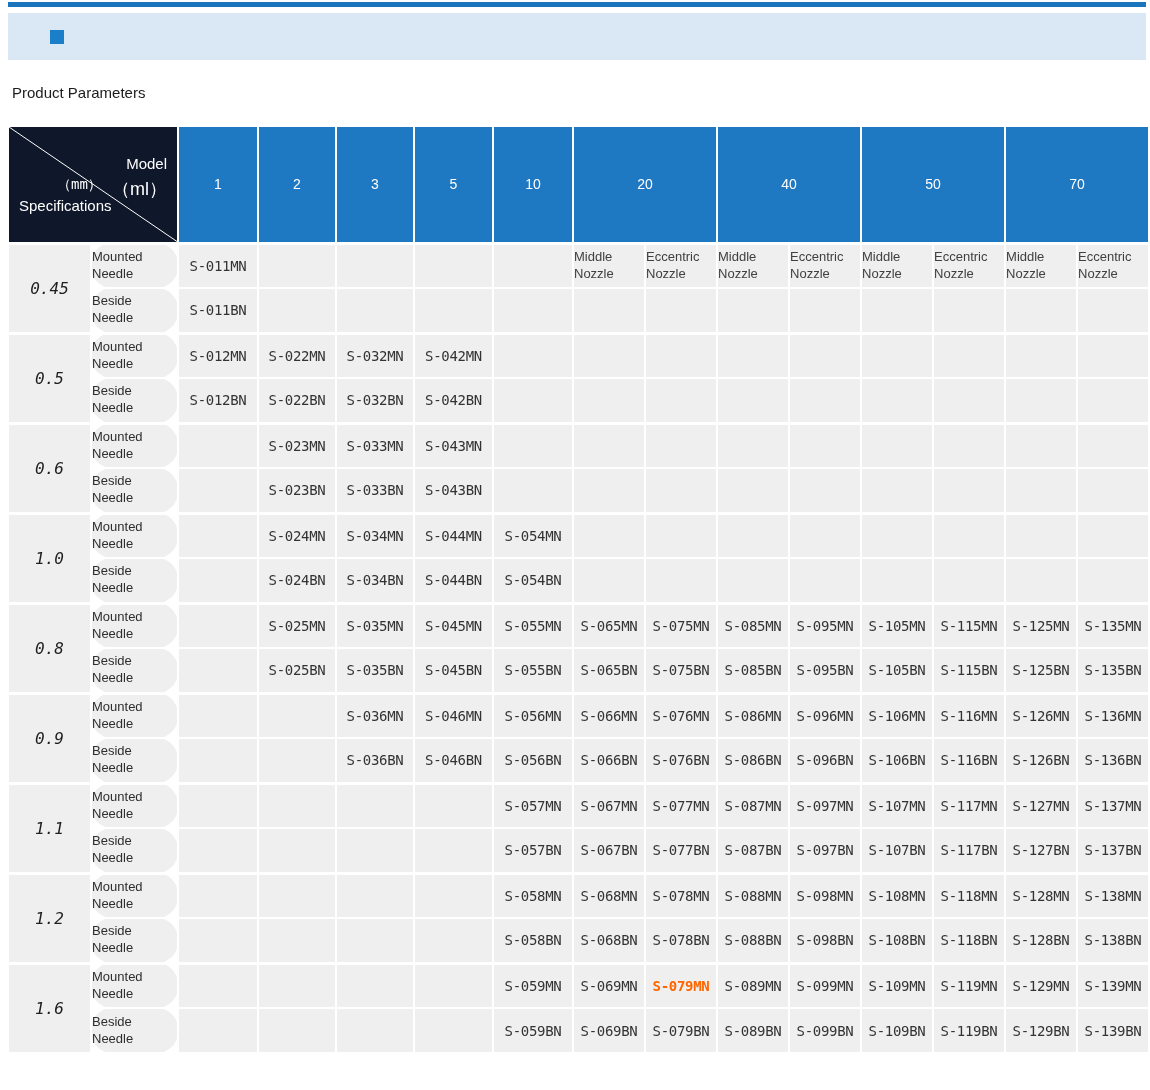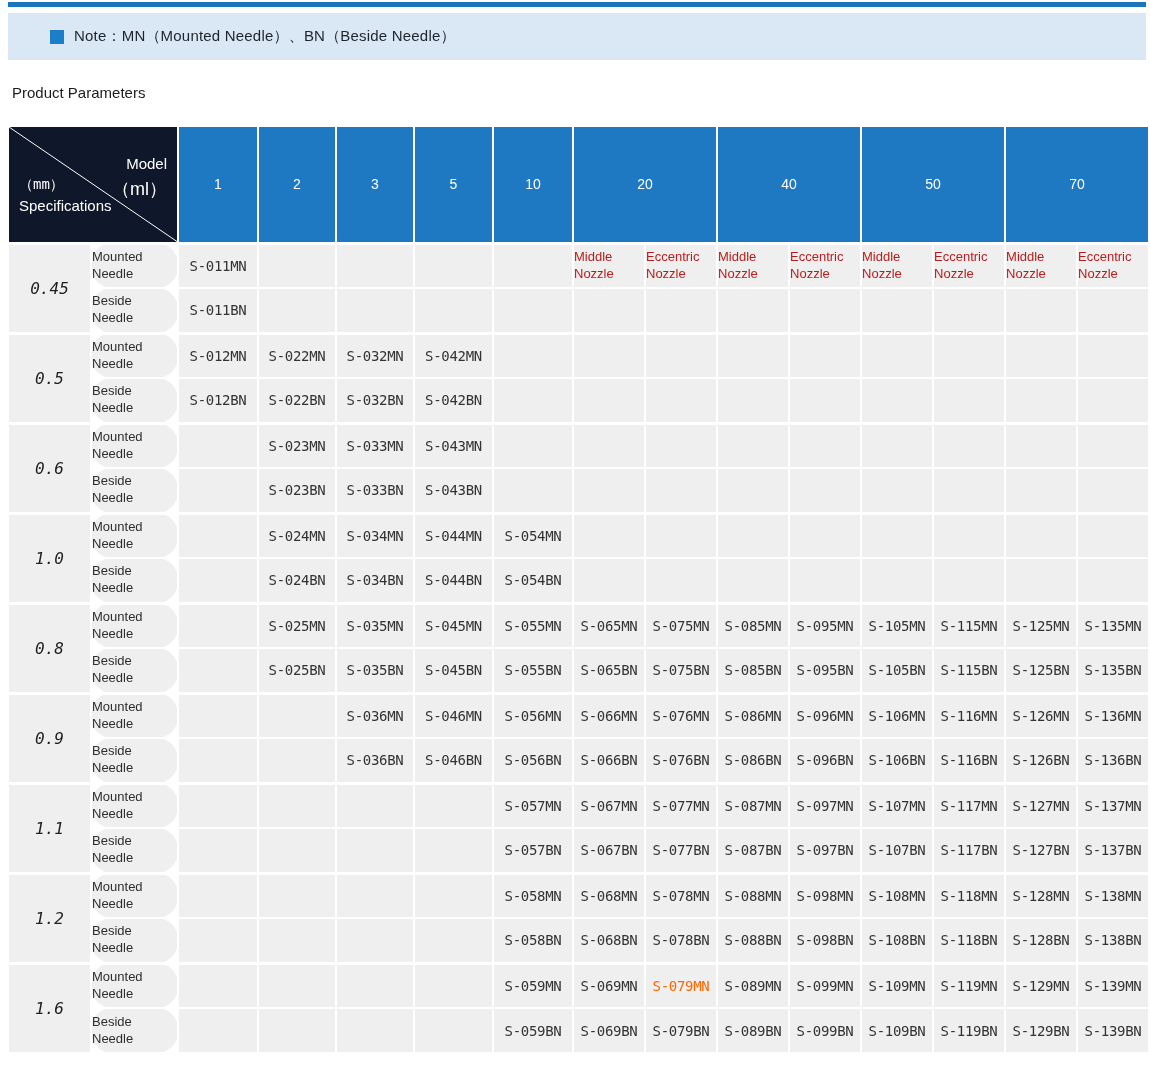--- a/index.html
+++ b/index.html
@@ -52,54 +52,53 @@
   .corner-cell { position: relative; background: #0f172a; }
   .corner-cell svg.diag { position: absolute; left: 0; top: 0; width: 100%; height: 100%; display: block; }
   .corner-top {
     position: absolute; top: 26px; right: 10px;
     text-align: right; font-size: 15px; line-height: 1.5; color: #fff;
   }
   .corner-bottom {
     position: absolute; bottom: 24px; left: 10px;
     text-align: left; font-size: 15px; line-height: 1.5; color: #fff;
   }
-  .corner-bottom .unit { display: block; font-family: "DejaVu Sans Mono", monospace; font-size: 14px; }
+  .corner-bottom .unit { display: block; margin-left: 38px; font-family: "DejaVu Sans Mono", monospace; font-size: 14px; }
   .corner-top .unit { display: block; font-family: Liberation Sans, sans-serif; font-size: 18px; }
   .spec-cell {
     text-align: center;
     font-family: "DejaVu Sans Mono", monospace;
     font-size: 16px; color: #1f1f1f; font-style: italic;
   }
   .needle-cell {
     text-align: left; padding-left: 14px;
     font-size: 13px; color: #2e2e2e;
     white-space: pre-line; line-height: 1.3; border-radius: 21px;
   }
   .code-cell {
     text-align: center;
     font-family: "DejaVu Sans Mono", monospace;
     font-size: 14px; color: #333;
     letter-spacing: -0.3px;
   }
   .nozzle-cell {
     text-align: left; padding-left: 8px;
     font-family: "Liberation Sans", sans-serif;
-    font-size: 13px; color: #b91c1c;
+    font-size: 13px; color: #404040;
     white-space: pre-line; line-height: 1.3;
   }
-  .highlight { color: #FF6600; font-weight: normal; }
+  .highlight { color: #FF6600; font-weight: bold; }
 </style>
 </head>
 <body>
 
 <div class="top-line"></div>
 
 <div class="note-bar">
   <span class="note-square"></span>
-  <span class="note-text">Note：MN（Mounted Needle）、BN（Beside Needle）</span>
 </div>
 
 <div class="section-title">Product Parameters</div>
 
 <table class="params">
   <colgroup>
     <col style="width:83px">
       <col style="width:87px">
     <col style="width:80px">
       <col style="width:78px">

